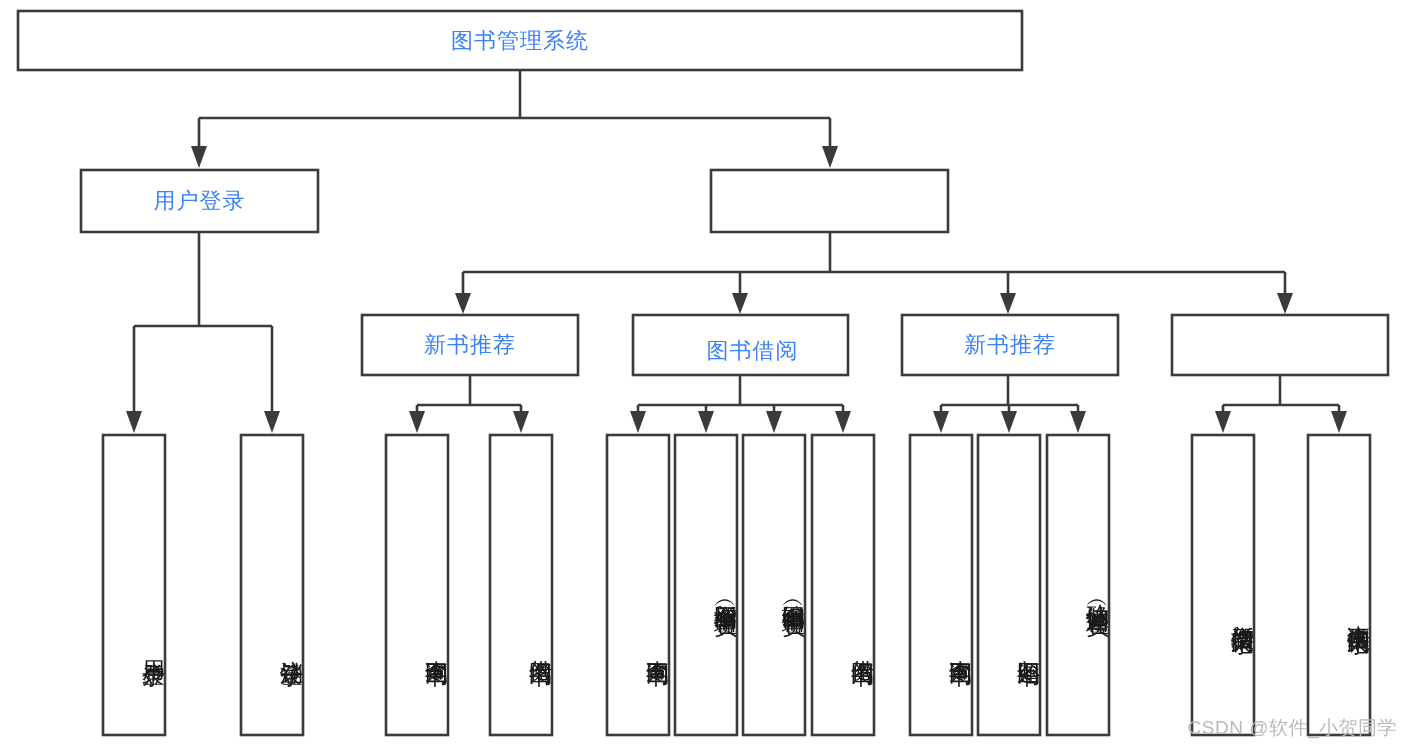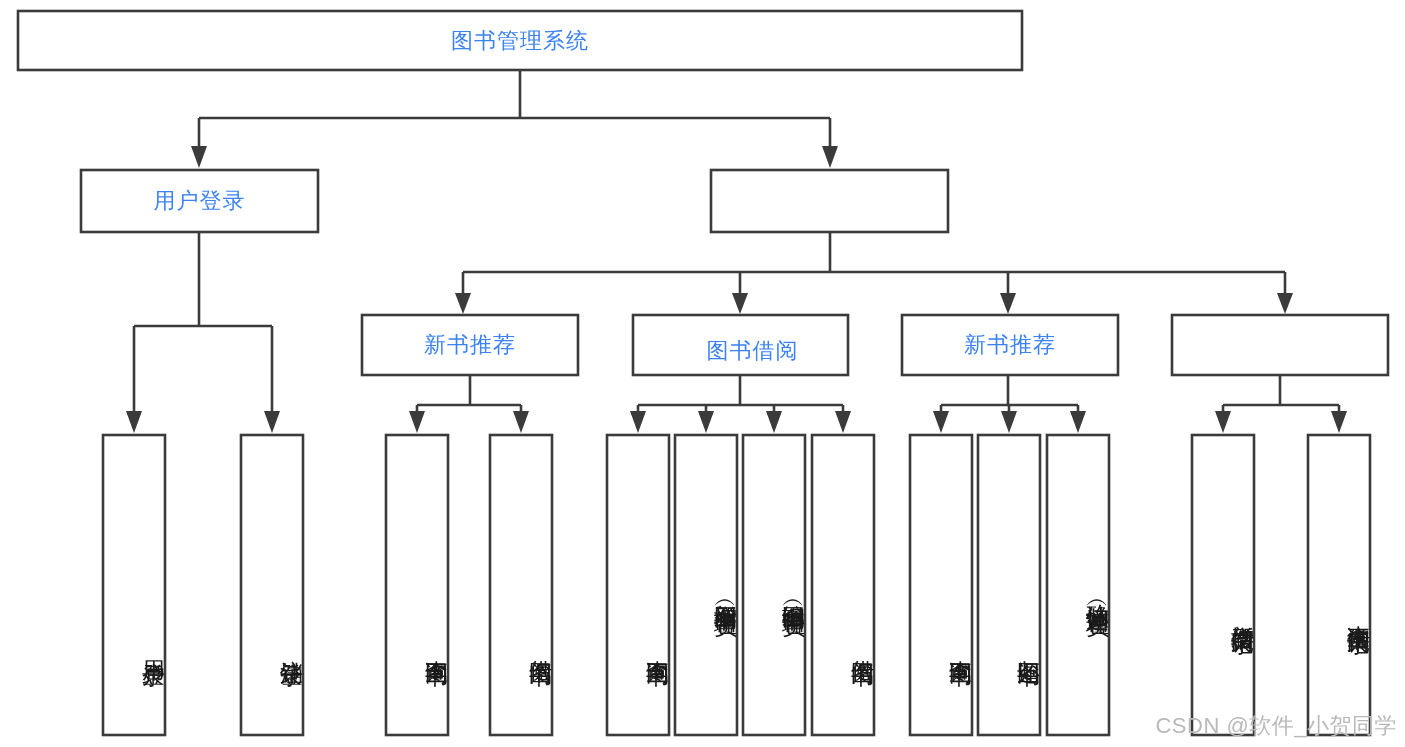--- a/index.html
+++ b/index.html
@@ -68,21 +68,21 @@
     color: #3b82f6;
     letter-spacing: 1px;
     white-space: nowrap;
     pointer-events: none;
   }
   #watermark {
     position: absolute;
     right: 8px;
     bottom: 6px;
     font-family: "Liberation Sans", "DejaVu Sans", sans-serif;
-    font-size: 22px;
+    font-size: 19px;
     color: #b9b9b9;
     letter-spacing: 0.5px;
     white-space: nowrap;
     pointer-events: none;
   }
 </style>
 </head>
 <body>
 
 <div id="diagram-root">

